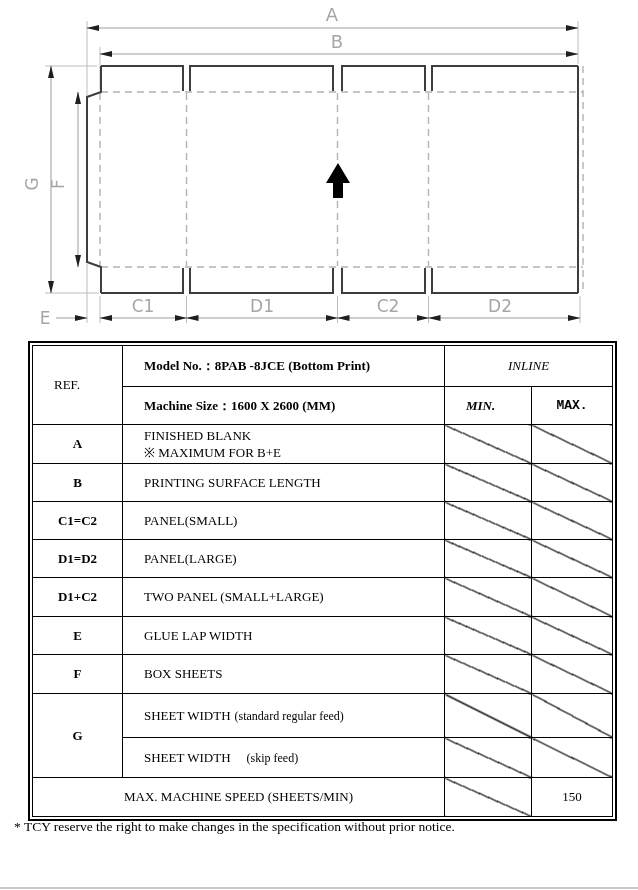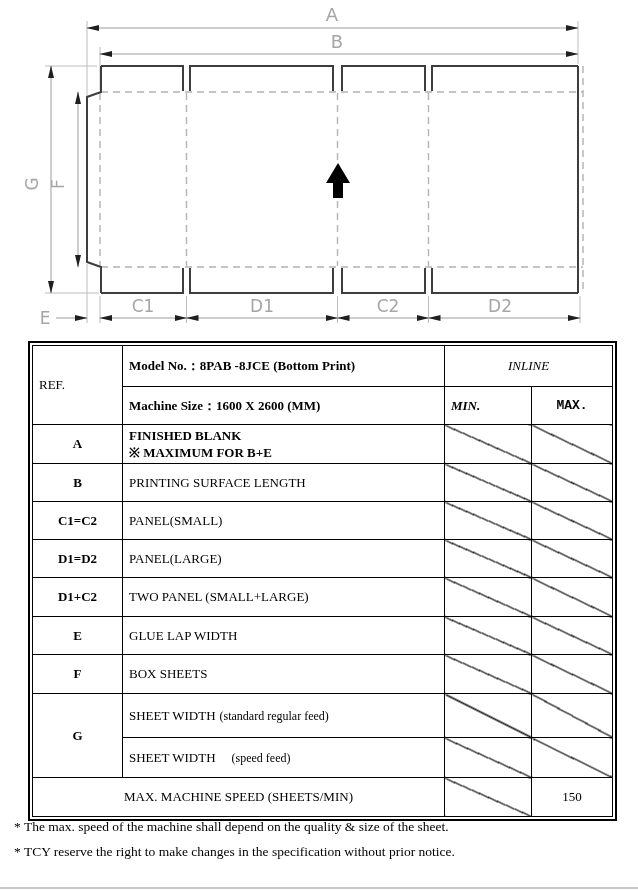--- a/index.html
+++ b/index.html
@@ -10,41 +10,41 @@
   
   #drawing{position:absolute;left:0;top:0;}
   .dimtext{font-family:"DejaVu Sans", sans-serif;fill:#a6a6a6;}
   
   .table-wrap{
     position:absolute;left:28px;top:341px;
     border:2px solid #000;padding:2px;background:#fff;
   }
   table.spec{border-collapse:collapse;table-layout:fixed;width:580px;}
   table.spec td{
-    border:1px solid #000;padding:0 6px;vertical-align:middle;
+    border:1px solid #000;padding:0 21px;vertical-align:middle;
     font-size:13px;color:#000;overflow:hidden;
   }
   td.ref{text-align:center;font-weight:bold;}
   td.refhead{text-align:left;font-weight:normal;font-size:13.5px;}
   td.model{font-weight:bold;font-size:13.5px;}
   td.inline-h{text-align:center;font-weight:normal;font-style:italic;font-size:14px;}
   td.min-h{font-weight:bold;font-style:italic;font-size:13.5px;}
   td.max-h{text-align:center;font-weight:bold;font-size:13.5px;font-family:Liberation Mono, monospace;}
   td.desc{text-align:left;}
   td.center{text-align:center;}
   td.diag{
     padding:0;
     background-image:linear-gradient(to top right,
       transparent calc(50% - 0.7px), #2b2b2b calc(50% - 0.7px),
       #2b2b2b calc(50% + 0.7px), transparent calc(50% + 0.7px));
   }
   .qualifier{font-size:12px;}
   .qual-gap{margin-left:4px;}
   .qual-gap-wide{margin-left:16px;}
-  .two-line{line-height:17px;padding-top:2px;padding-bottom:2px;font-weight:bold;}
+  .two-line{line-height:17px;padding-top:2px;padding-bottom:2px;}
   
   .notes{position:absolute;left:14px;top:814px;font-size:13.5px;line-height:25px;color:#000;}
   .bottom-edge{position:absolute;left:0;top:887px;width:638px;height:2px;background:#c9c9c9;}
 </style>
 </head>
 <body>
 
 <svg id="drawing" width="638" height="340" viewBox="0 0 638 340">
   <defs>
     <marker id="arr" markerWidth="13" markerHeight="8" refX="12" refY="4" orient="auto-start-reverse" markerUnits="userSpaceOnUse">
@@ -194,33 +194,32 @@
     <td class="ref" rowspan="2" style="height:82px">G</td>
     <td class="desc" style="height:43px">
       <span>SHEET WIDTH</span><span class="qualifier qual-gap">(standard regular feed)</span>
     </td>
     <td class="diag"></td>
     <td class="diag"></td>
   </tr>
 
   <tr>
     <td class="desc" style="height:39px">
-      <span>SHEET WIDTH</span><span class="qualifier qual-gap-wide">(speed feed)</span>
+      <span>SHEET WIDTH</span><span class="qualifier qual-gap-wide">(skip feed)</span>
     </td>
     <td class="diag"></td>
     <td class="diag"></td>
   </tr>
 
   <tr>
     <td class="center" colspan="2" style="height:38px">MAX. MACHINE SPEED (SHEETS/MIN)</td>
     <td class="diag"></td>
     <td class="center">150</td>
   </tr>
   </tbody>
 </table>
 </div>
 
 <div class="notes">
-  <div>* The max. speed of the machine shall depend on the quality &amp; size of the sheet.</div>
   <div>* TCY reserve the right to make changes in the specification without prior notice.</div>
 </div>
 
 <div class="bottom-edge"></div>
 
 </body></html>

